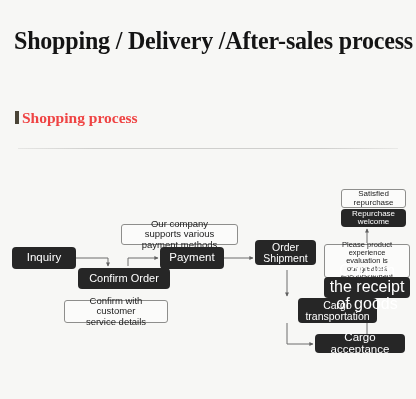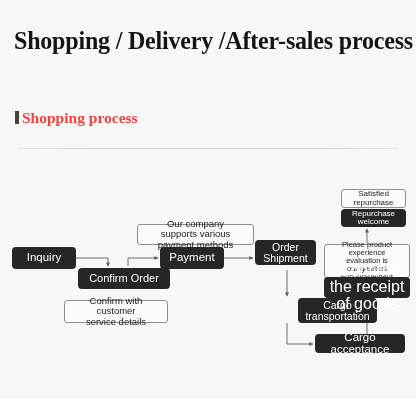--- a/index.html
+++ b/index.html
@@ -125,21 +125,21 @@
   #n-inquiry      { left: 12px;  top: 247px; width: 64px;  height: 22px; font-size: 11.5px; }
   #n-confirm-order{ left: 78px;  top: 268px; width: 92px;  height: 21px; font-size: 11px; }
   #n-payment      { left: 160px; top: 247px; width: 64px;  height: 22px; font-size: 11.5px; }
   #n-order-ship   { left: 255px; top: 240px; width: 61px;  height: 25px; font-size: 10.5px; }
   #n-cargo-trans  { left: 254px; top: 298px; width: 79px;  height: 25px; font-size: 10.5px; margin-left: 44px; }
   #n-cargo-accept { left: 315px; top: 334px; width: 90px;  height: 19px; font-size: 11.5px; }
   #n-repurchase-w { left: 341px; top: 209px; width: 65px;  height: 18px; font-size: 8px; }
   #n-confirm-recv { left: 324px; top: 277px; width: 86px;  height: 21px; font-size: 16px; }
 
   #t-satisfied    { left: 341px; top: 189px; width: 65px;  height: 19px; font-size: 8px; }
-  #t-payment-note { left: 137px; top: 224px; width: 117px; height: 21px; font-size: 9.5px; }
+  #t-payment-note { left: 121px; top: 224px; width: 117px; height: 21px; font-size: 9.5px; }
   #t-confirm-note { left: 64px;  top: 300px; width: 104px; height: 23px; font-size: 9.5px; }
   #t-giving-note  { left: 324px; top: 244px; width: 86px;  height: 34px; font-size: 7.5px; }
   #t-contact-note { left: 286px; top: 355px; width: 120px; height: 38px; font-size: 9.5px; }
 </style>
 </head>
 <body>
 
 <div id="page">
 
   <div class="page-title">Shopping / Delivery /After-sales process</div>

